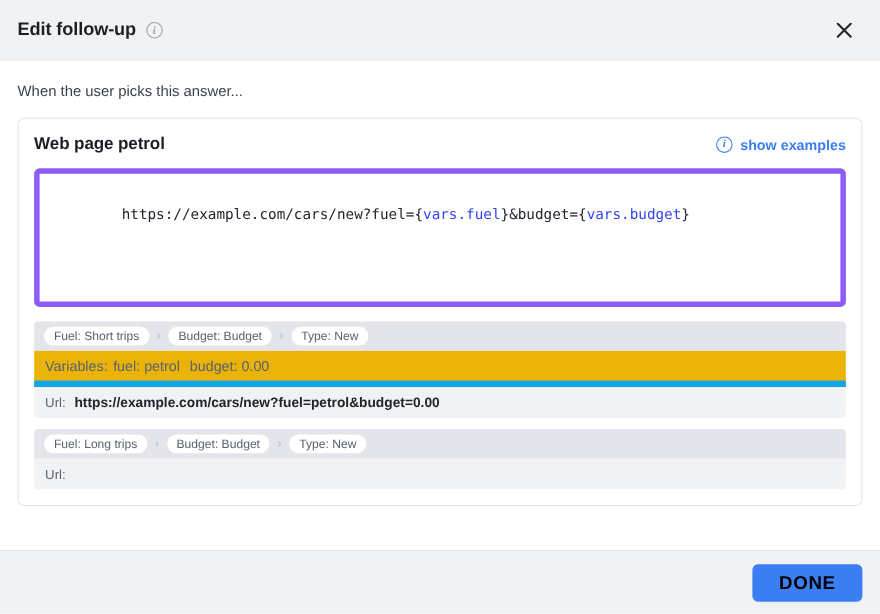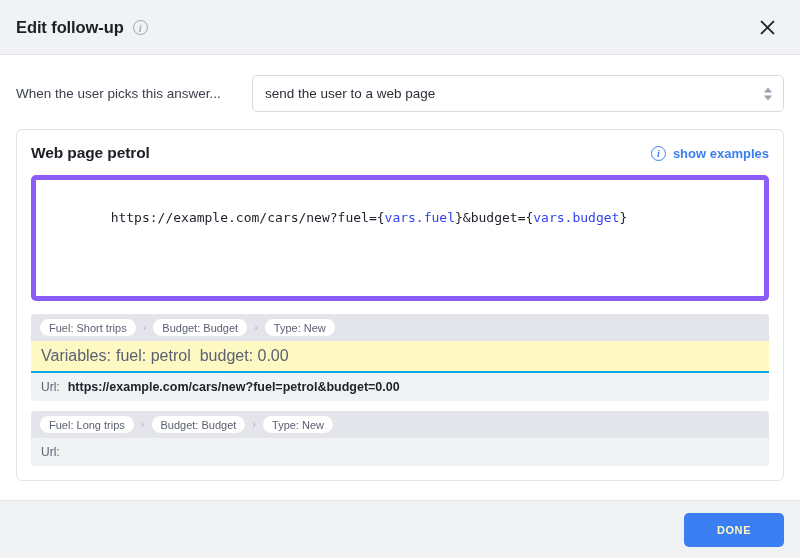--- a/index.html
+++ b/index.html
@@ -215,25 +215,25 @@
     padding: 2.5px 9px;
     white-space: nowrap;
   }
   .chip-sep {
     color: #b3b8c3;
     font-size: 11px;
     margin: 0 7px;
     line-height: 1;
   }
   .vars-row {
-    background: #fef9c3;
+    background: #eab308;
     padding: 6px 10px;
-    font-size: 16px;
+    font-size: 13px;
     color: #5b6170;
-    border-bottom: 2px solid #0ea5e9;
+    border-bottom: 6px solid #0ea5e9;
   }
   .vars-label { margin-right: 5px; }
   .var-pair { margin-right: 9px; }
   .url-row {
     background: #f1f2f4;
     padding: 7px 10px;
     font-size: 12px;
     color: #5b6170;
     display: flex;
     align-items: baseline;
@@ -253,25 +253,25 @@
     background: #f1f2f4;
     border-top: 1px solid #e2e4e8;
     display: flex;
     align-items: center;
     justify-content: flex-end;
     padding: 0 16px;
     box-sizing: border-box;
   }
   .done-button {
     background: #3b7ef2;
-    color: #fef9c3;
+    color: #000000;
     border: none;
     border-radius: 5px;
     font-family: "Liberation Sans", sans-serif;
-    font-size: 11px;
+    font-size: 17px;
     font-weight: bold;
     letter-spacing: 0.6px;
     padding: 0 22px;
     height: 34px;
     min-width: 100px;
     cursor: pointer;
   }
 </style>
 </head>
 <body>
@@ -288,29 +288,20 @@
           <path d="M2.6 2.6 L14.4 14.4 M14.4 2.6 L2.6 14.4" stroke="#20242c" stroke-width="1.9" stroke-linecap="round"></path>
         </svg>
       </span>
     </div>
   </div>
 
   <div class="dialog-body">
 
     <div class="row-answer">
       <span class="answer-label">When the user picks this answer...</span>
-      <div class="select-wrap">
-        <div class="select-box">
-          <span>send the user to a web page</span>
-        </div>
-        <span class="select-arrows">
-          <span class="chev chev-up"></span>
-          <span class="chev chev-down"></span>
-        </span>
-      </div>
     </div>
 
     <div class="card">
       <div class="card-head">
         <span class="card-title">Web page petrol</span>
         <span class="card-head-spacer"></span>
         <div class="show-examples">
           <span class="info-circle-blue">i</span>
           <span class="show-examples-label">show examples</span>
         </div>

